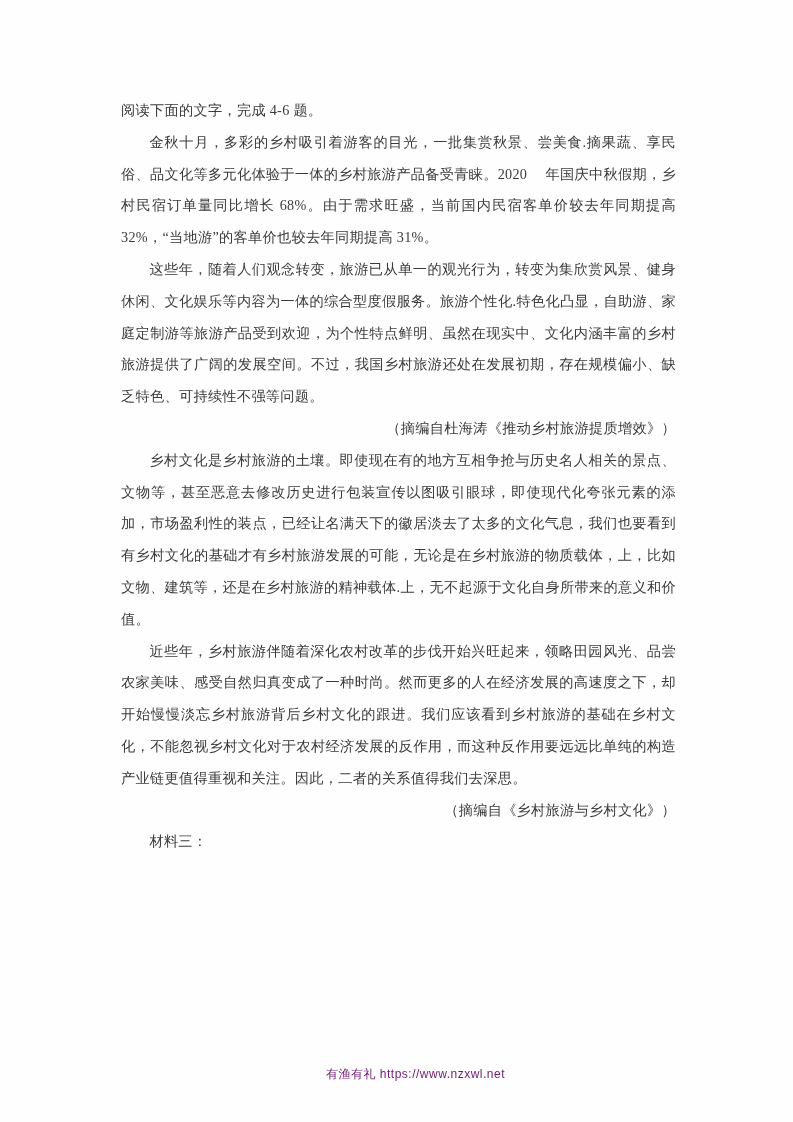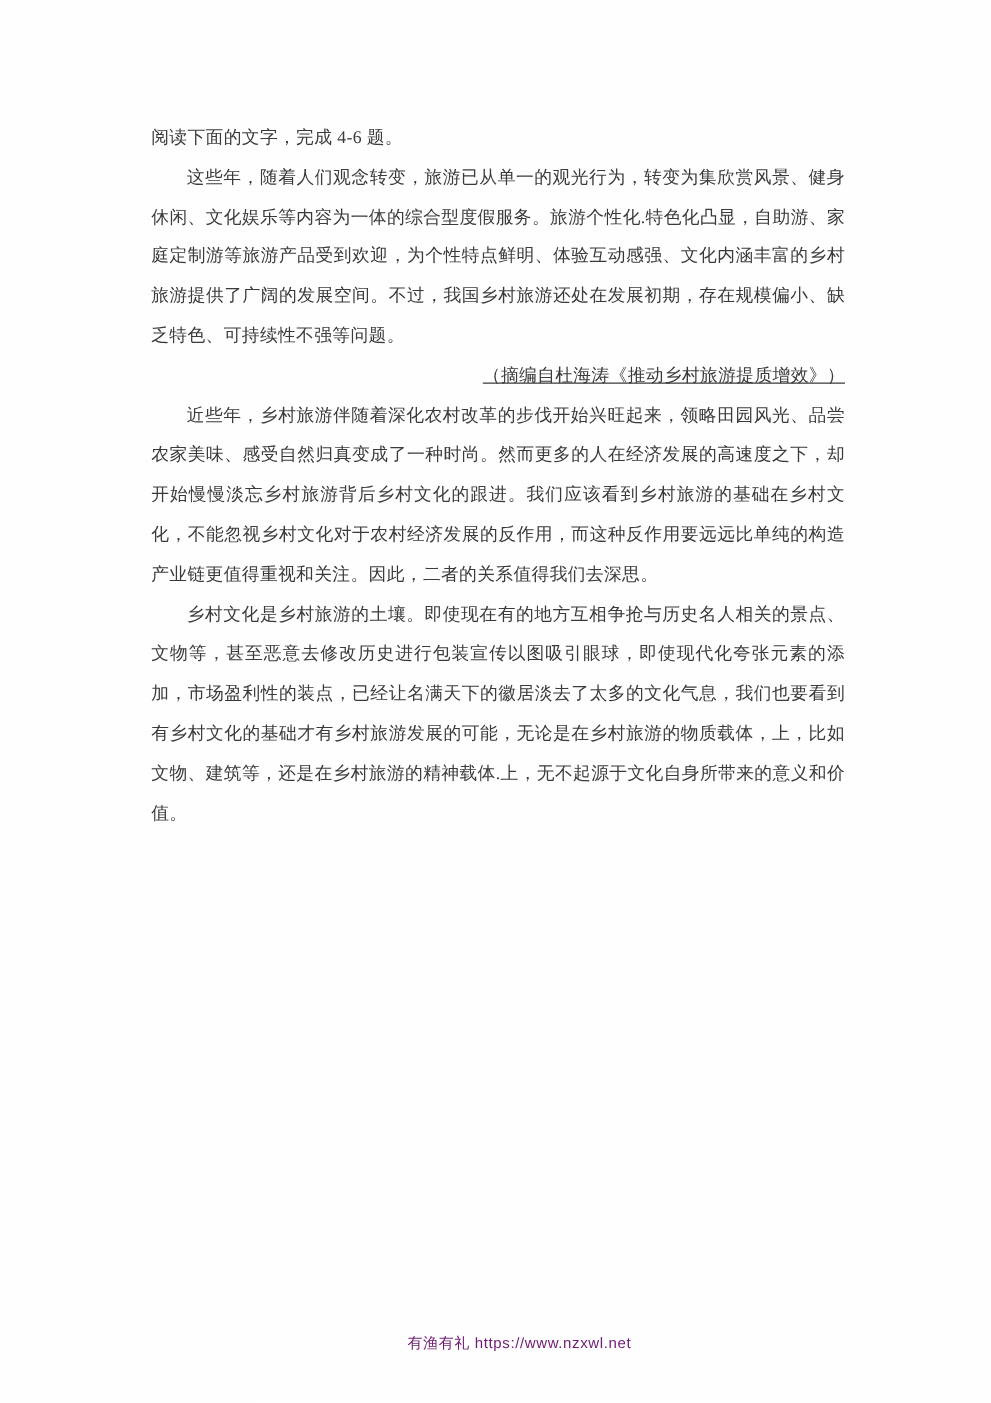--- a/index.html
+++ b/index.html
@@ -34,39 +34,41 @@
   .content p.intro {
     text-indent: 0;
   }
   .content p.label,
   .content p.para {
     text-indent: 2em;
   }
   .content p.attribution {
     text-align: right;
     text-indent: 0;
-    text-decoration: underline;
   }
   .footer {
     position: absolute;
     left: 0;
     right: 0;
     top: 1066px;
     text-align: center;
     font-family: "Liberation Sans", "DejaVu Sans", sans-serif;
     font-size: 12px;
     color: #701a75;
     letter-spacing: 0.5px;
   }
 </style>
 </head>
 <body>
 
 <div class="page">
   <div class="content">
     <p class="intro">阅读下面的文字，完成 4-6 题。</p>
-    <p class="para">这些年，随着人们观念转变，旅游已从单一的观光行为，转变为集欣赏风景、健身休闲、文化娱乐等内容为一体的综合型度假服务。旅游个性化.特色化凸显，自助游、家庭定制游等旅游产品受到欢迎，为个性特点鲜明、体验互动感强、文化内涵丰富的乡村旅游提供了广阔的发展空间。不过，我国乡村旅游还处在发展初期，存在规模偏小、缺乏特色、可持续性不强等问题。</p>
+    <p class="para">金秋十月，多彩的乡村吸引着游客的目光，一批集赏秋景、尝美食.摘果蔬、享民俗、品文化等多元化体验于一体的乡村旅游产品备受青睐。2020　 年国庆中秋假期，乡村民宿订单量同比增长 68%。由于需求旺盛，当前国内民宿客单价较去年同期提高 32%，“当地游”的客单价也较去年同期提高 31%。</p>
+    <p class="para">这些年，随着人们观念转变，旅游已从单一的观光行为，转变为集欣赏风景、健身休闲、文化娱乐等内容为一体的综合型度假服务。旅游个性化.特色化凸显，自助游、家庭定制游等旅游产品受到欢迎，为个性特点鲜明、虽然在现实中、文化内涵丰富的乡村旅游提供了广阔的发展空间。不过，我国乡村旅游还处在发展初期，存在规模偏小、缺乏特色、可持续性不强等问题。</p>
     <p class="attribution">（摘编自杜海涛《推动乡村旅游提质增效》）</p>
+    <p class="para">乡村文化是乡村旅游的土壤。即使现在有的地方互相争抢与历史名人相关的景点、文物等，甚至恶意去修改历史进行包装宣传以图吸引眼球，即使现代化夸张元素的添加，市场盈利性的装点，已经让名满天下的徽居淡去了太多的文化气息，我们也要看到有乡村文化的基础才有乡村旅游发展的可能，无论是在乡村旅游的物质载体，上，比如文物、建筑等，还是在乡村旅游的精神载体.上，无不起源于文化自身所带来的意义和价值。</p>
     <p class="para">近些年，乡村旅游伴随着深化农村改革的步伐开始兴旺起来，领略田园风光、品尝农家美味、感受自然归真变成了一种时尚。然而更多的人在经济发展的高速度之下，却开始慢慢淡忘乡村旅游背后乡村文化的跟进。我们应该看到乡村旅游的基础在乡村文化，不能忽视乡村文化对于农村经济发展的反作用，而这种反作用要远远比单纯的构造产业链更值得重视和关注。因此，二者的关系值得我们去深思。</p>
-    <p class="para">乡村文化是乡村旅游的土壤。即使现在有的地方互相争抢与历史名人相关的景点、文物等，甚至恶意去修改历史进行包装宣传以图吸引眼球，即使现代化夸张元素的添加，市场盈利性的装点，已经让名满天下的徽居淡去了太多的文化气息，我们也要看到有乡村文化的基础才有乡村旅游发展的可能，无论是在乡村旅游的物质载体，上，比如文物、建筑等，还是在乡村旅游的精神载体.上，无不起源于文化自身所带来的意义和价值。</p>
+    <p class="attribution">（摘编自《乡村旅游与乡村文化》）</p>
+    <p class="label">材料三：</p>
   </div>
   <div class="footer">有渔有礼 https://www.nzxwl.net</div>
 </div>
 
 </body></html>

